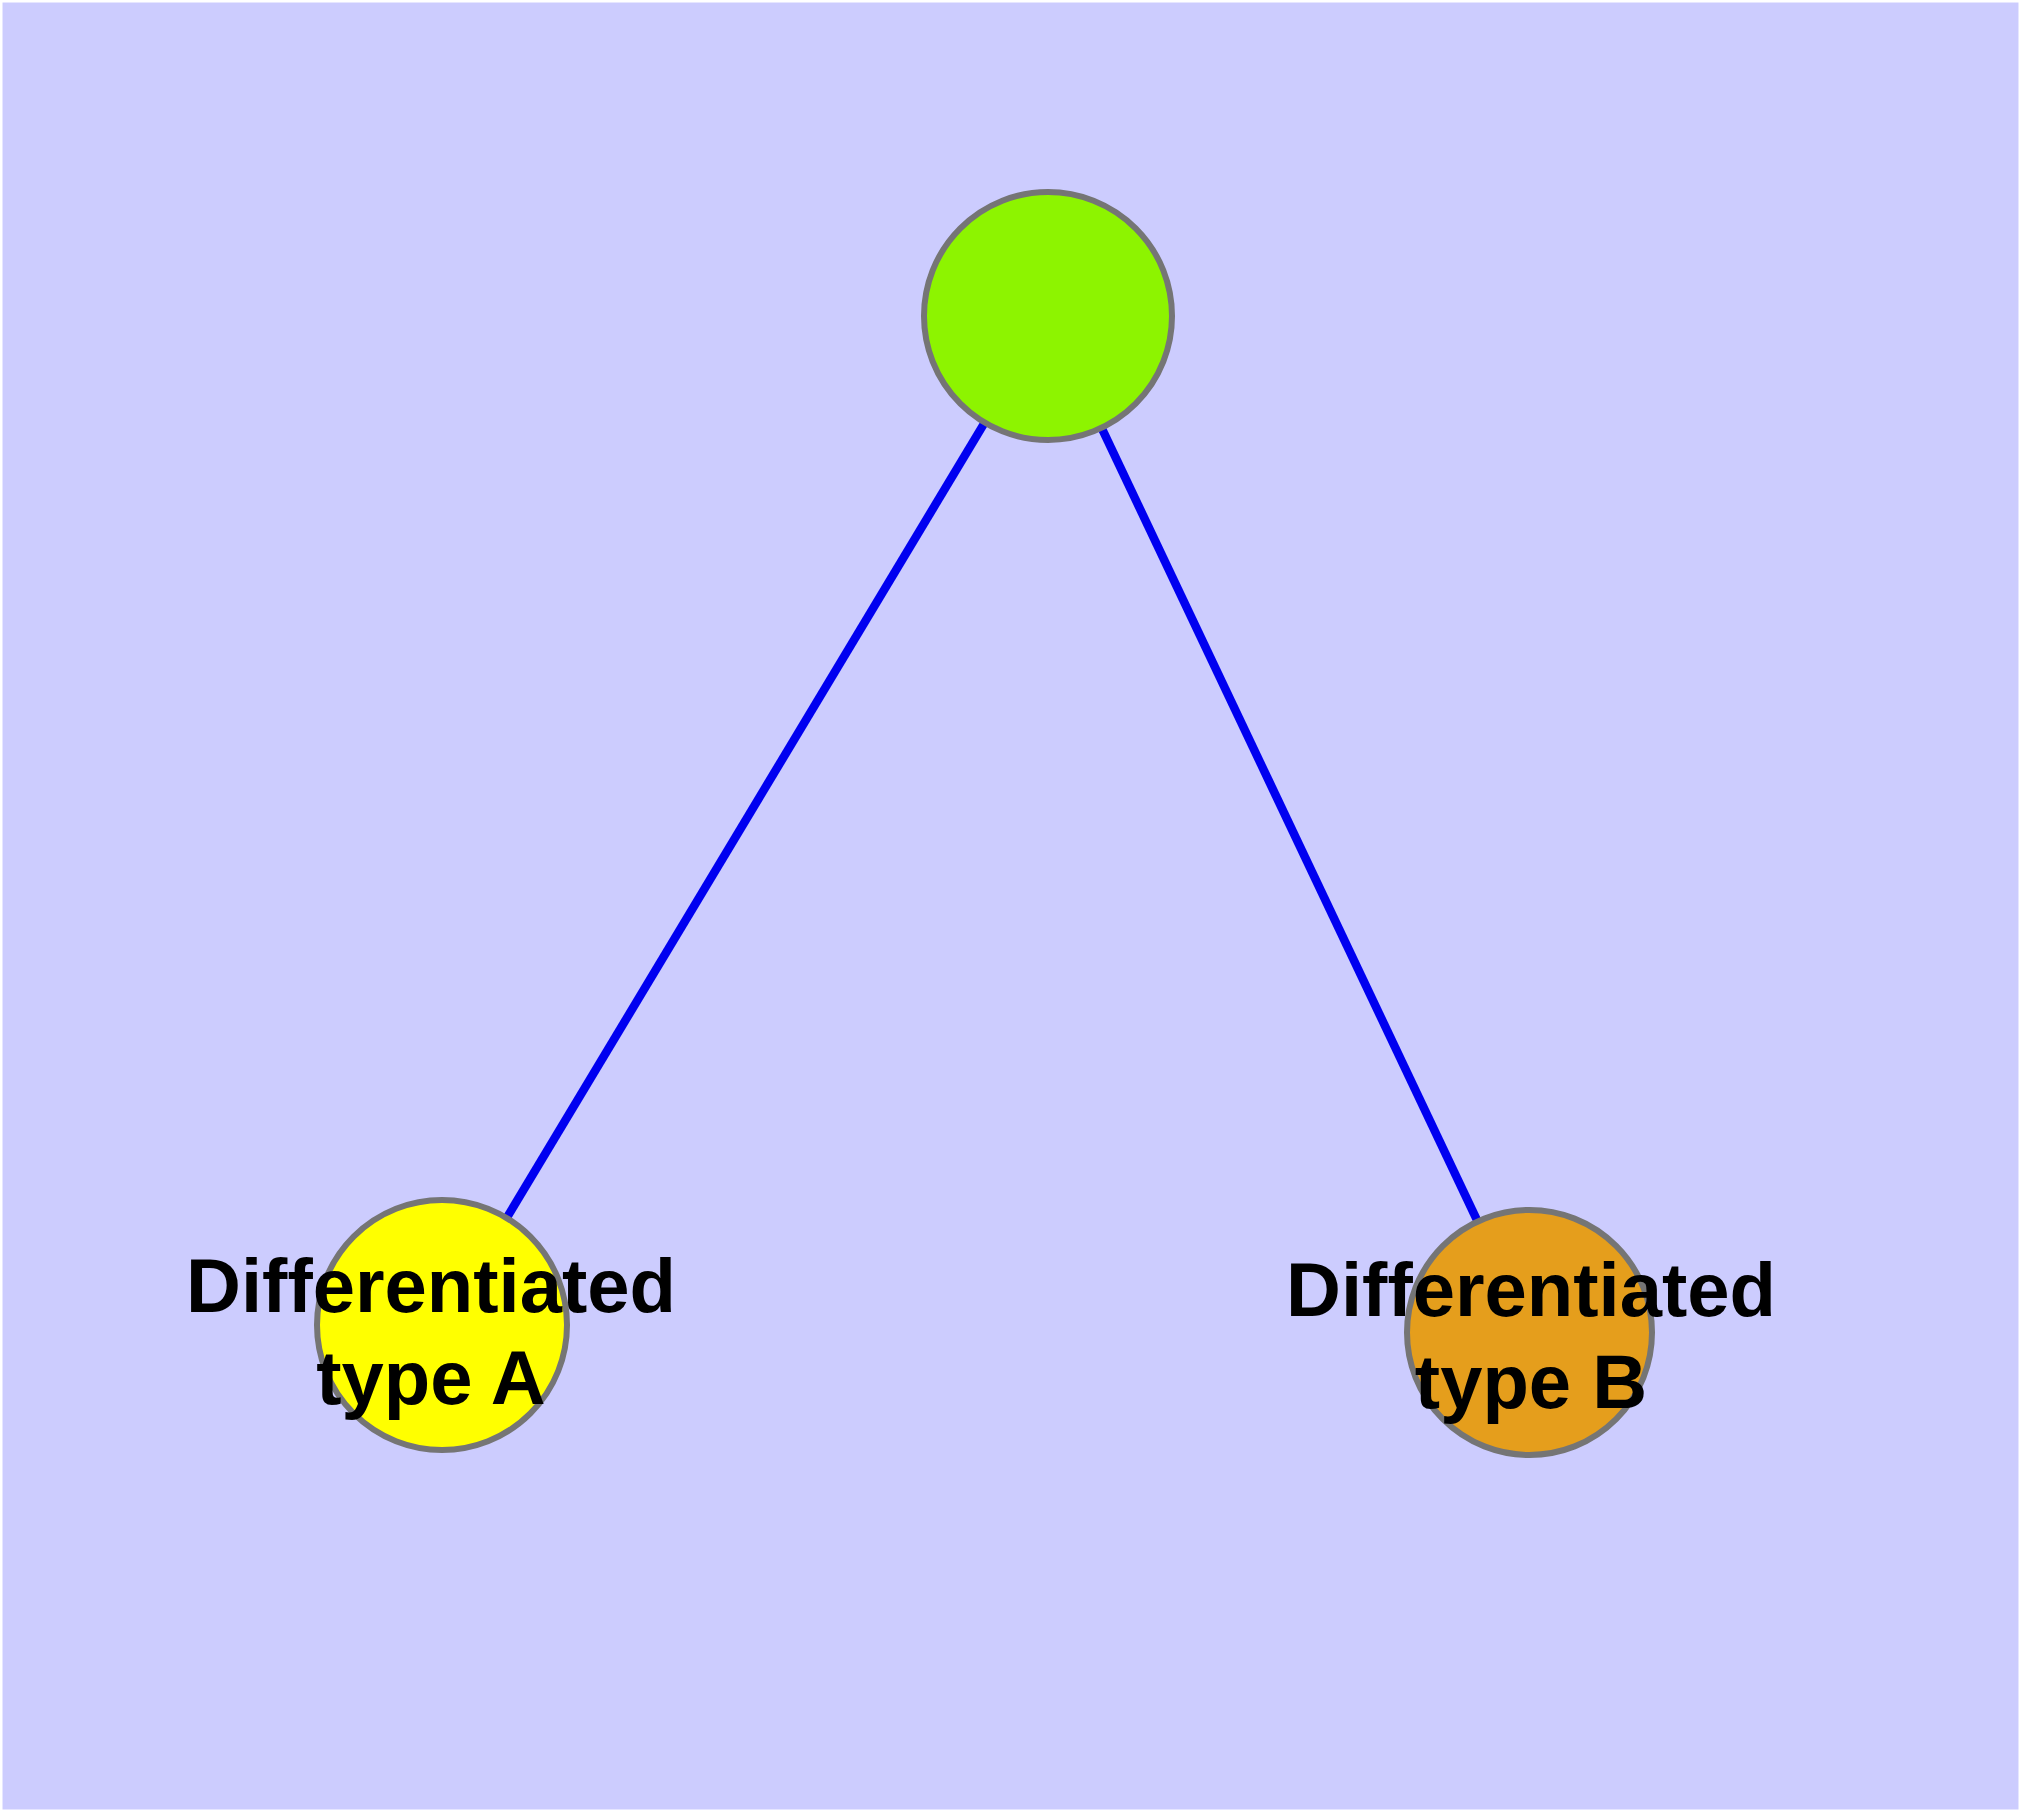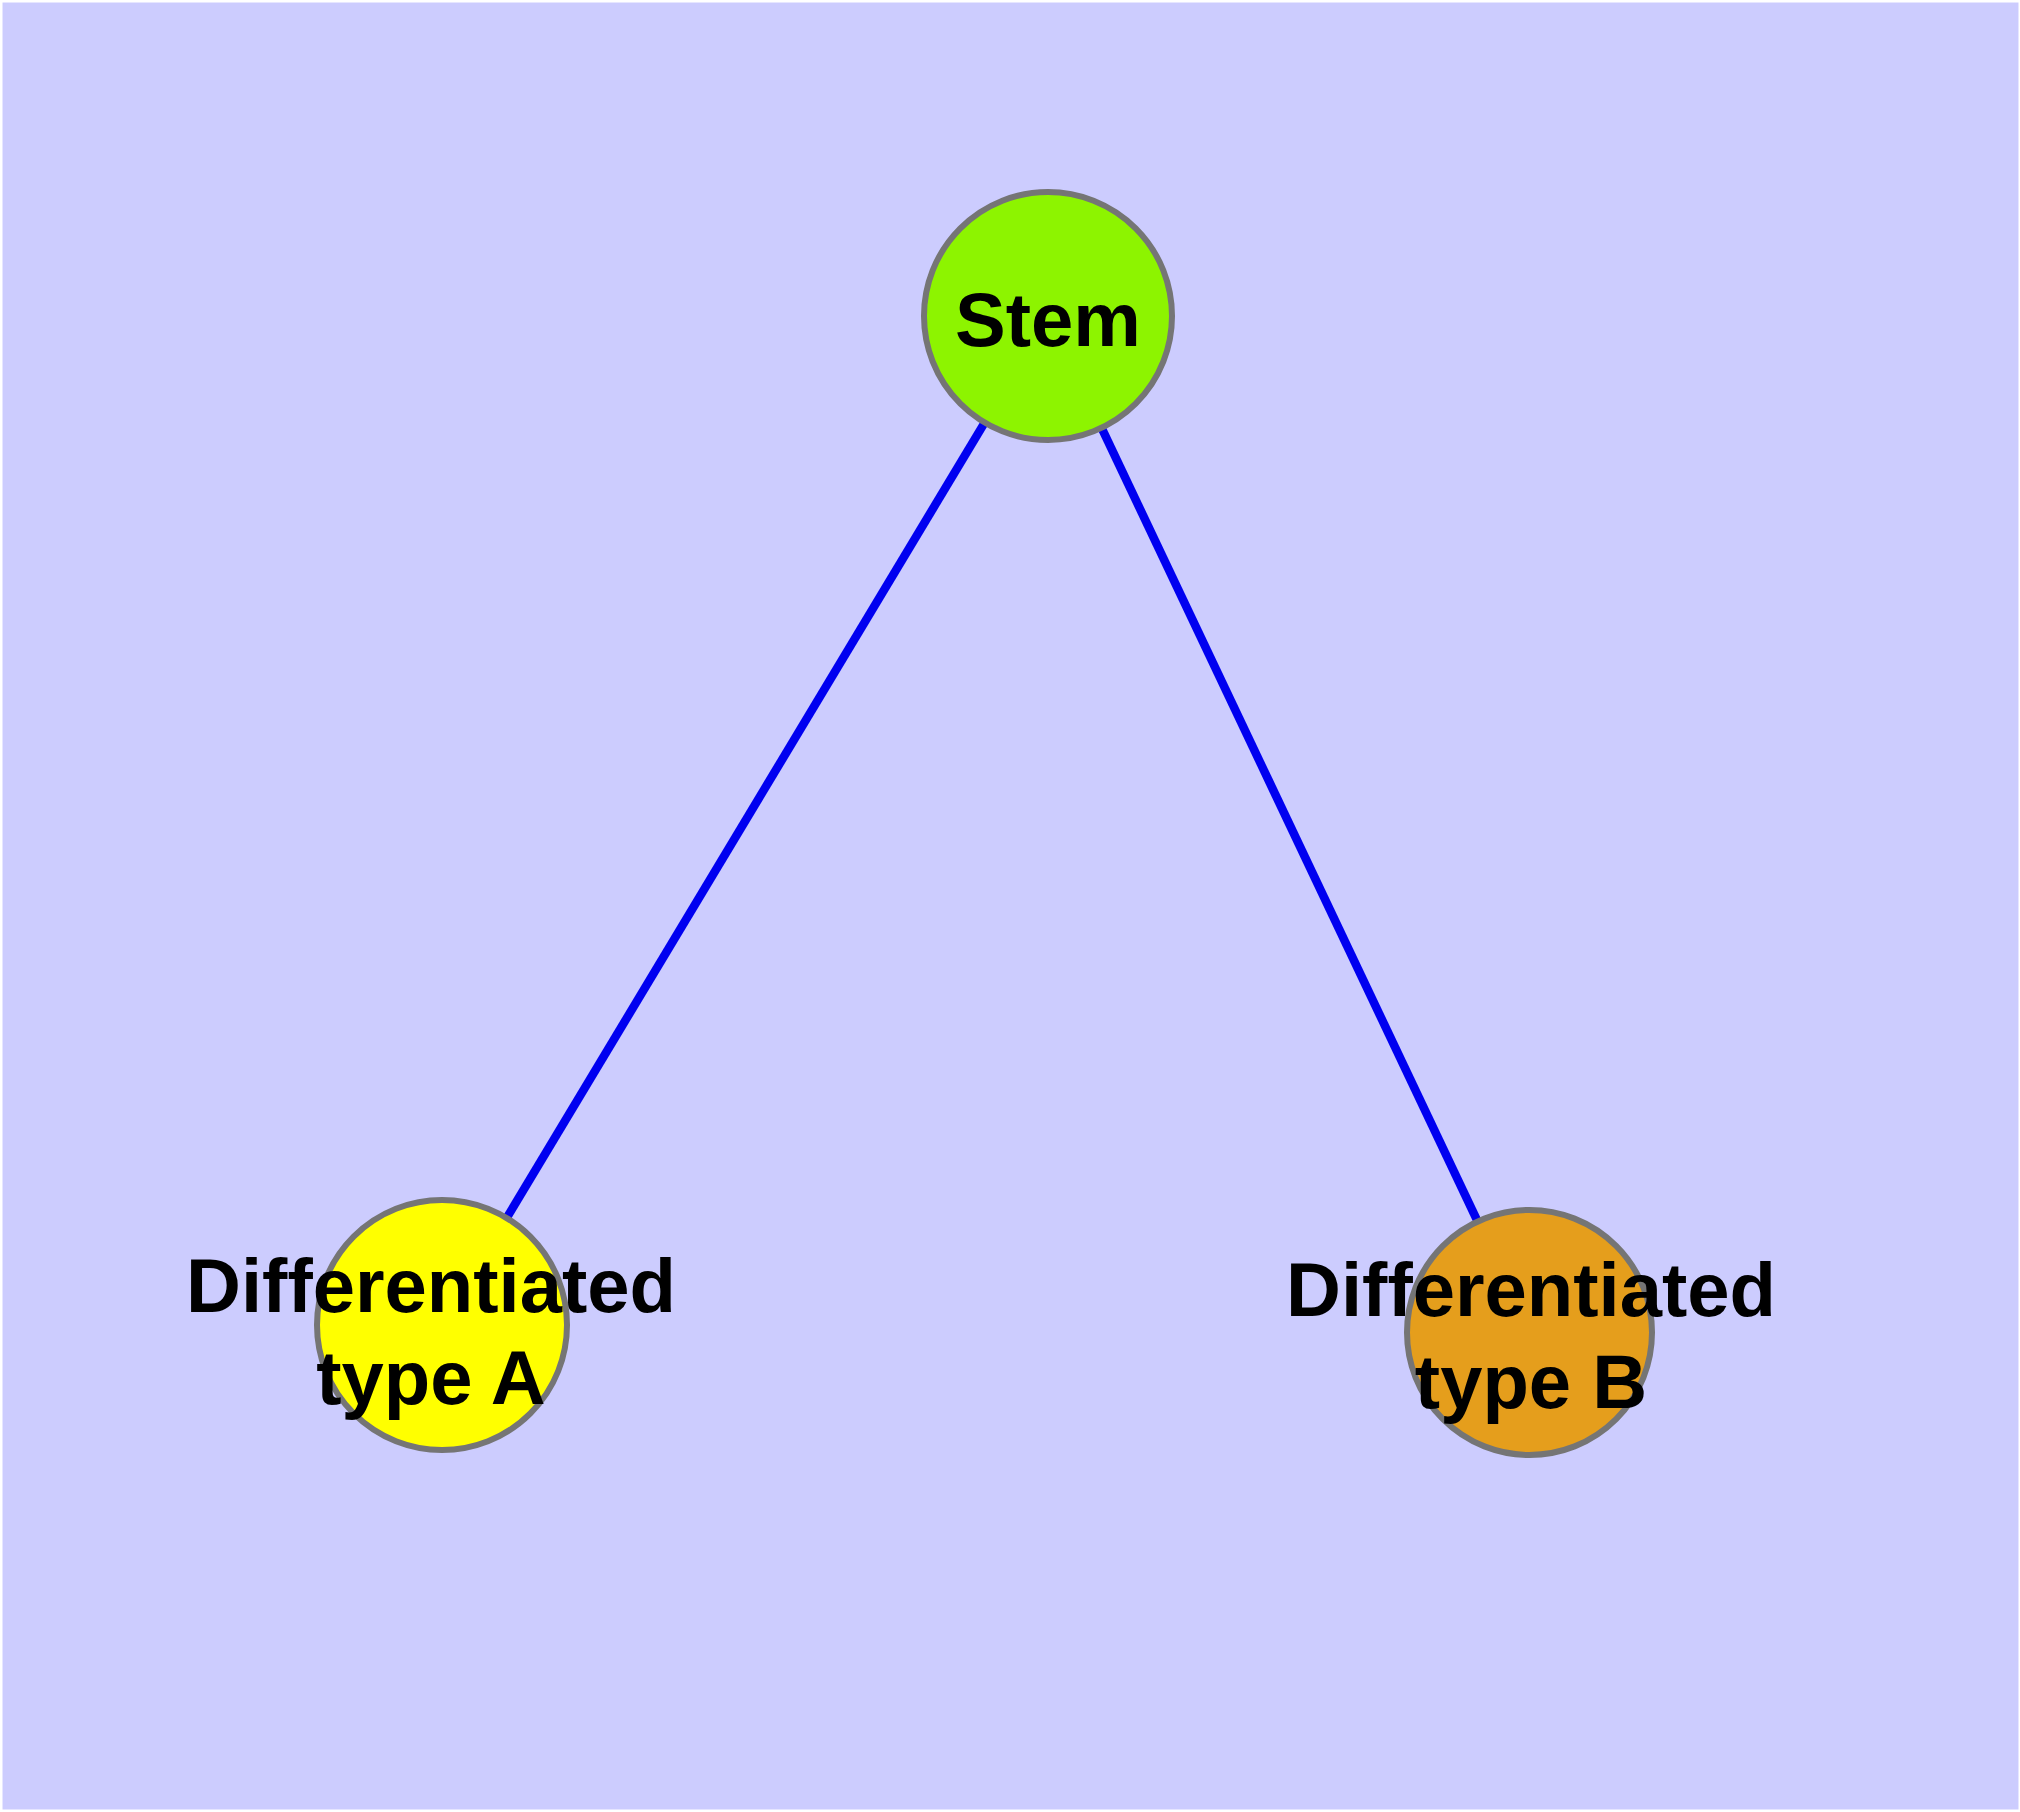--- a/index.html
+++ b/index.html
@@ -46,21 +46,20 @@
 </head>
 <body>
 
 <div id="canvas" style="background: rgb(204, 204, 254);">
   <svg id="edges-layer" viewBox="0 0 2384 2138" preserveAspectRatio="none">
       <line x1="1237" y1="373" x2="522" y2="1563" stroke="#0000f0" stroke-width="10"></line>
       <line x1="1237" y1="373" x2="1805" y2="1572" stroke="#0000f0" stroke-width="10"></line>
     </svg>
   <div id="nodes-layer">
       <div class="node" style="left: 921px; top: 189px; width: 254px; height: 254px; background: rgb(141, 244, 0); border-color: rgb(117, 117, 117); border-width: 6px;"></div>
-      <div class="node-label" style="left: 1048px; top: 320px; color: rgb(0, 0, 0);">Stem</div>
       <div class="node" style="left: 314px; top: 1197px; width: 256px; height: 256px; background: rgb(255, 255, 0); border-color: rgb(117, 117, 117); border-width: 6px;"></div>
       <div class="node-label" style="left: 431px; top: 1332px; color: rgb(0, 0, 0);">Differentiated
 type A</div>
       <div class="node" style="left: 1404px; top: 1207px; width: 251px; height: 251px; background: rgb(229, 158, 28); border-color: rgb(117, 117, 117); border-width: 6px;"></div>
       <div class="node-label" style="left: 1531px; top: 1336px; color: rgb(0, 0, 0);">Differentiated
 type B</div>
     </div>
 </div>
 
 

